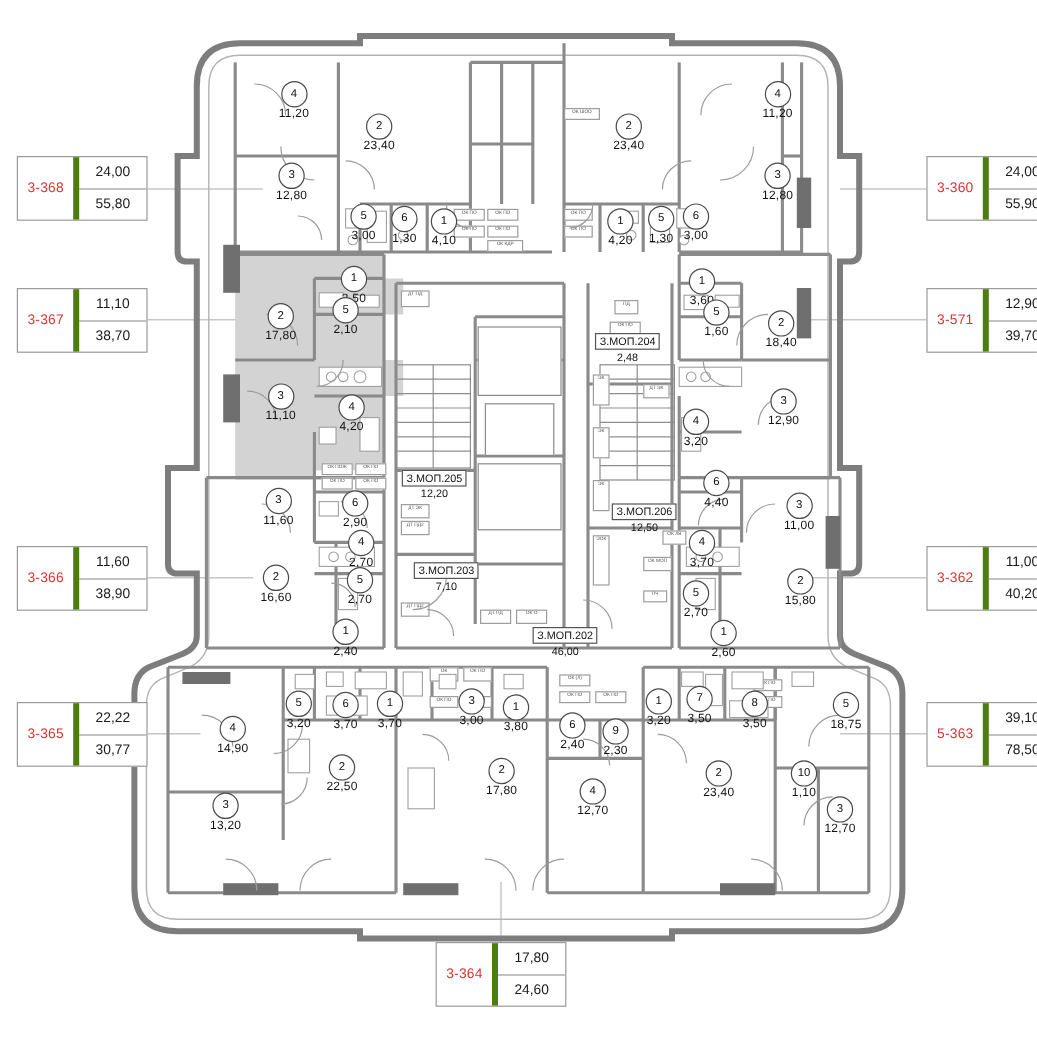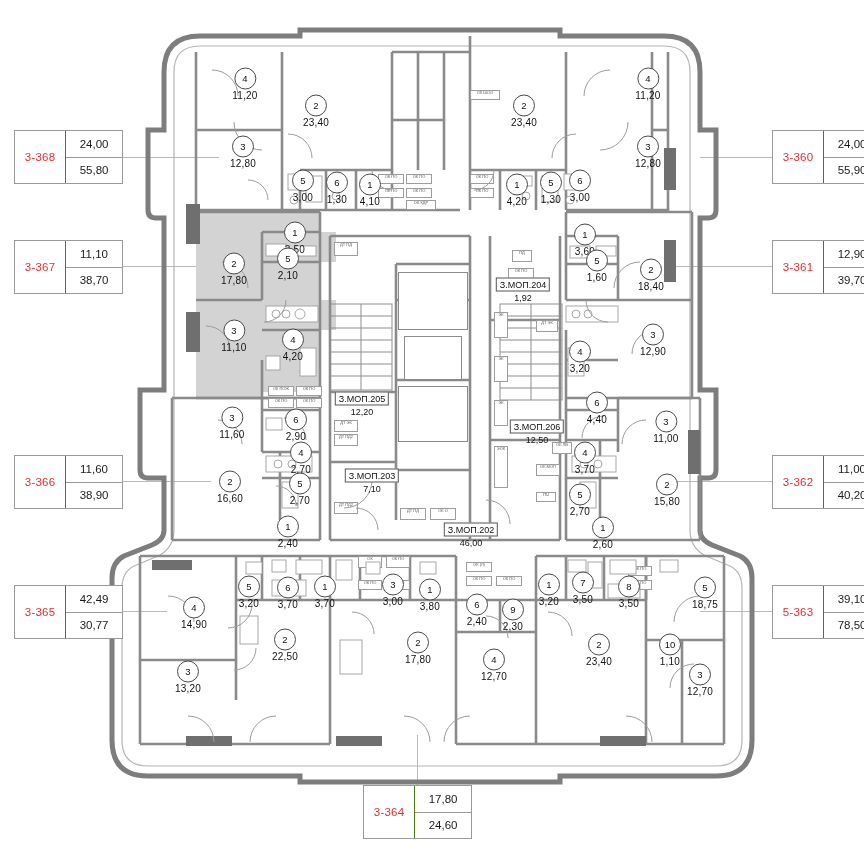--- a/index.html
+++ b/index.html
@@ -20,21 +20,21 @@
     background:#fff;
     box-sizing:border-box;
     z-index:40;
   }
   .callout .cid{
     width:52px;
     display:flex;align-items:center;justify-content:center;
     color:#e03030;
     font-size:11.5px;
     letter-spacing:.2px;
-    border-right:1px solid #4d7c0f;
+    border-right:5px solid #4d7c0f;
     box-sizing:border-box;
   }
   .callout .vals{
     width:57px;
     display:flex;flex-direction:column;
     box-sizing:border-box;
   }
   .callout .vals div{
     flex:1;
     display:flex;align-items:center;justify-content:center;
@@ -443,33 +443,33 @@
       <div class="callout" style="left: 14px; top: 455px; width: 109px; height: 54px;">
         <div class="cid">3-366</div>
         <div class="vals">
           <div class="top">11,60</div>
           <div>38,90</div>
         </div>
       </div>
       <div class="callout" style="left: 14px; top: 585px; width: 109px; height: 54px;">
         <div class="cid">3-365</div>
         <div class="vals">
-          <div class="top">42,49</div>
+          <div class="top">22,22</div>
           <div>30,77</div>
         </div>
       </div>
       <div class="callout" style="left: 772px; top: 130px; width: 109px; height: 54px;">
         <div class="cid">3-360</div>
         <div class="vals">
           <div class="top">24,00</div>
           <div>55,90</div>
         </div>
       </div>
       <div class="callout" style="left: 772px; top: 240px; width: 109px; height: 54px;">
-        <div class="cid">3-361</div>
+        <div class="cid">3-571</div>
         <div class="vals">
           <div class="top">12,90</div>
           <div>39,70</div>
         </div>
       </div>
       <div class="callout" style="left: 772px; top: 455px; width: 109px; height: 54px;">
         <div class="cid">3-362</div>
         <div class="vals">
           <div class="top">11,00</div>
           <div>40,20</div>
@@ -718,17 +718,17 @@
       <div class="mop" style="left: 471px; top: 535px;">
         <div class="nm">З.МОП.202</div>
         <div class="ar">46,00</div>
       </div>
       <div class="mop" style="left: 537px; top: 432px;">
         <div class="nm">З.МОП.206</div>
         <div class="ar">12,50</div>
       </div>
       <div class="mop" style="left: 523px; top: 290px;">
         <div class="nm">З.МОП.204</div>
-        <div class="ar">1,92</div>
+        <div class="ar">2,48</div>
       </div>
     </div>
 
 </div>
 
 </body></html>

